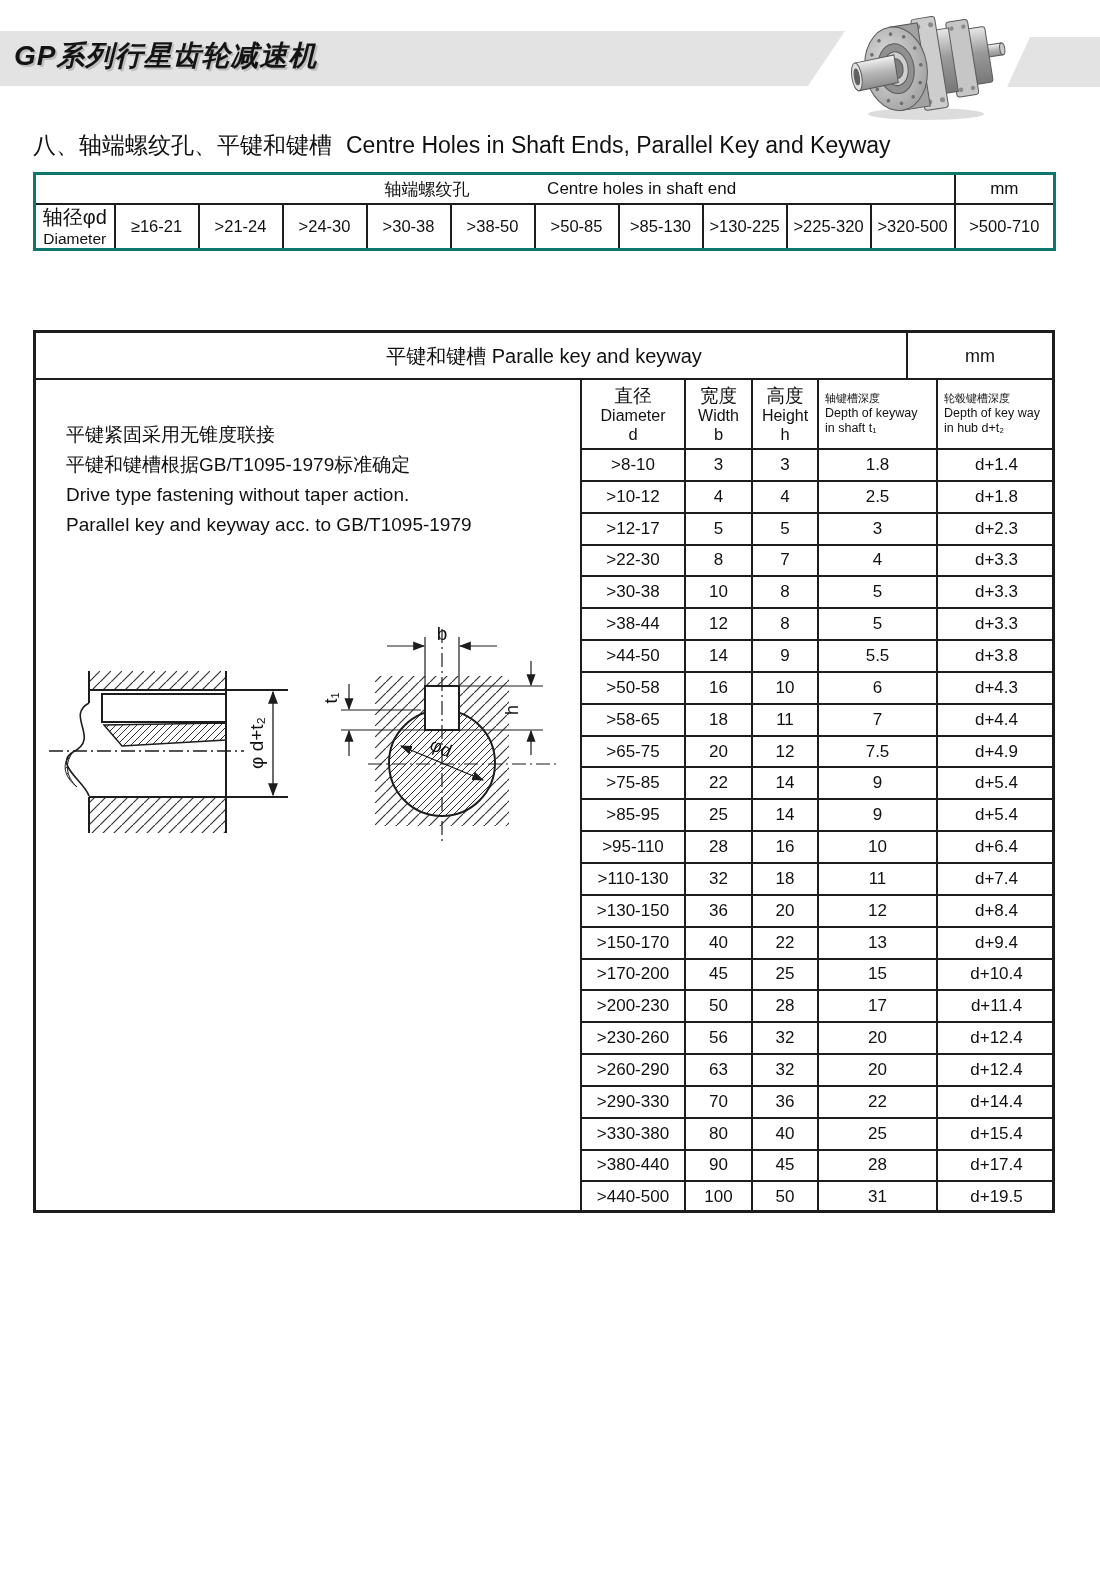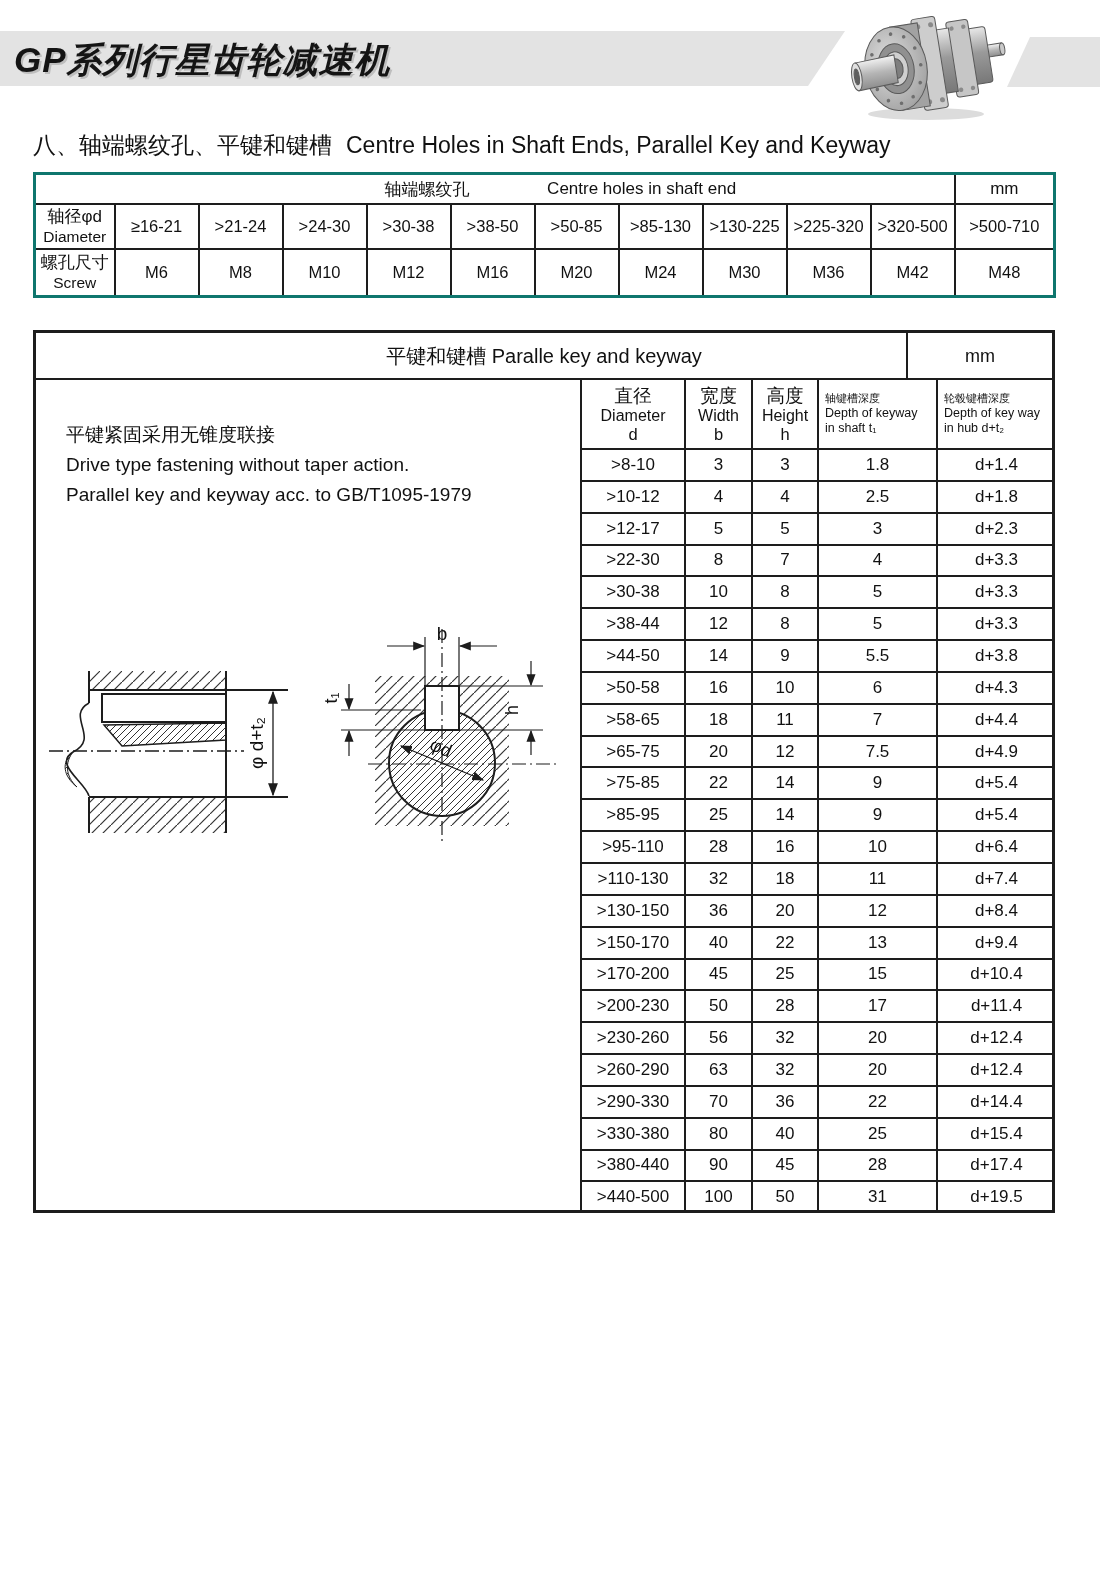--- a/index.html
+++ b/index.html
@@ -2,42 +2,42 @@
 <html><head>
 <meta charset="utf-8">
 <style>
   html,body{margin:0;padding:0;background:#fff;}
   .page{position:relative;width:1100px;height:1583px;background:#fff;overflow:hidden;
         font-family:"Liberation Sans","DejaVu Sans",sans-serif;color:#111;}
 
   
   .banner{position:absolute;left:0;top:31px;width:845px;height:55px;background:#e3e3e3;
           clip-path:polygon(0 0,100% 0,calc(100% - 37px) 100%,0 100%);}
-  .banner-title{padding:6px 0 0 14px;font-size:35px;font-weight:bold;font-style:italic;
+  .banner-title{padding:6px 0 0 14px;font-size:28px;font-weight:bold;font-style:italic;
           letter-spacing:1px;color:#141414;text-shadow:2px 2px 0 rgba(120,120,120,.35);white-space:nowrap;}
   .stripe-right{position:absolute;left:1007px;top:37px;width:93px;height:50px;background:#e3e3e3;
           clip-path:polygon(23px 0,100% 0,100% 100%,0 100%);}
   .gear{position:absolute;left:838px;top:8px;width:175px;height:115px;}
 
   
   .sec-title{position:absolute;left:33px;top:130px;font-size:23px;white-space:nowrap;}
   .sec-title .en{margin-left:14px;}
 
   
   .t1{position:absolute;left:33px;top:172px;width:1020px;border-collapse:collapse;
       table-layout:fixed;border:3px solid #0f766e;}
   .t1 th,.t1 td{border:2px solid #1d1d1d;text-align:center;font-size:16.5px;color:#111;
       padding:0;font-weight:400;}
   .t1 .t1h th{height:28px;font-size:17px;}
   .t1-merged{position:relative;}
   .t1-cn{position:absolute;left:42.6%;top:50%;transform:translate(-50%,-50%);white-space:nowrap;}
   .t1-en{position:absolute;left:66%;top:50%;transform:translate(-50%,-50%);white-space:nowrap;}
   .t1 tr.r-dia td{height:43px;}
   .t1 tr.r-scr td{height:45px;}
-  .t1 .lbl .cn{font-size:17px;line-height:1.22;}
+  .t1 .lbl .cn{font-size:20px;line-height:1.22;}
   .t1 .lbl .en{font-size:15.5px;line-height:1.15;}
 
   
   .box2{position:absolute;left:33px;top:330px;width:1022px;height:883px;
         border:3px solid #1d1d1d;box-sizing:border-box;}
   .b2-head{position:relative;height:47px;border-bottom:2px solid #1d1d1d;box-sizing:border-box;padding-left:18px;}
   .b2-title{position:absolute;left:50%;top:50%;transform:translate(-50%,-50%);
         font-size:20px;white-space:nowrap;}
   .b2-div{position:absolute;right:144px;top:0;bottom:0;width:2px;background:#1d1d1d;}
   .b2-mm{position:absolute;right:0;top:50%;width:144px;transform:translateY(-50%);
@@ -170,54 +170,37 @@
           <td>&gt;24-30</td>
           <td>&gt;30-38</td>
           <td>&gt;38-50</td>
           <td>&gt;50-85</td>
           <td>&gt;85-130</td>
           <td>&gt;130-225</td>
           <td>&gt;225-320</td>
           <td>&gt;320-500</td>
           <td>&gt;500-710</td>
         </tr>
-    <tr class="r-scr">
-      <td class="lbl">
-        <div class="cn">螺孔尺寸</div>
-        <div class="en">Screw</div>
-      </td>
-
-    <td>M6</td>
-          <td>M8</td>
-          <td>M10</td>
-          <td>M12</td>
-          <td>M16</td>
-          <td>M20</td>
-          <td>M24</td>
-          <td>M30</td>
-          <td>M36</td>
-          <td>M42</td>
-          <td>M48</td>
-        </tr>
     </tbody>
   </table>
 
   <div class="box2">
     <div class="b2-head">
       <span class="b2-title">
         <span>平键和键槽</span>
         <span>Paralle key and keyway</span>
       </span>
       <span class="b2-div"></span>
       <span class="b2-mm">mm</span>
     </div>
 
     <div class="b2-left">
       <div class="notes">
         <div>平键紧固采用无锥度联接</div>
+        <div>平键和键槽根据GB/T1095-1979标准确定</div>
         <div>Drive type fastening without taper action.</div>
         <div>Parallel key and keyway acc. to GB/T1095-1979</div>
       </div>
 
       <svg class="diagrams" viewBox="43 618 540 250">
         <defs>
           <pattern id="h1" patternUnits="userSpaceOnUse" width="11" height="11">
             <path d="M0,11 L11,0" stroke="#333" stroke-width="1.2"></path>
           </pattern>
           <pattern id="h2" patternUnits="userSpaceOnUse" width="7" height="7">

